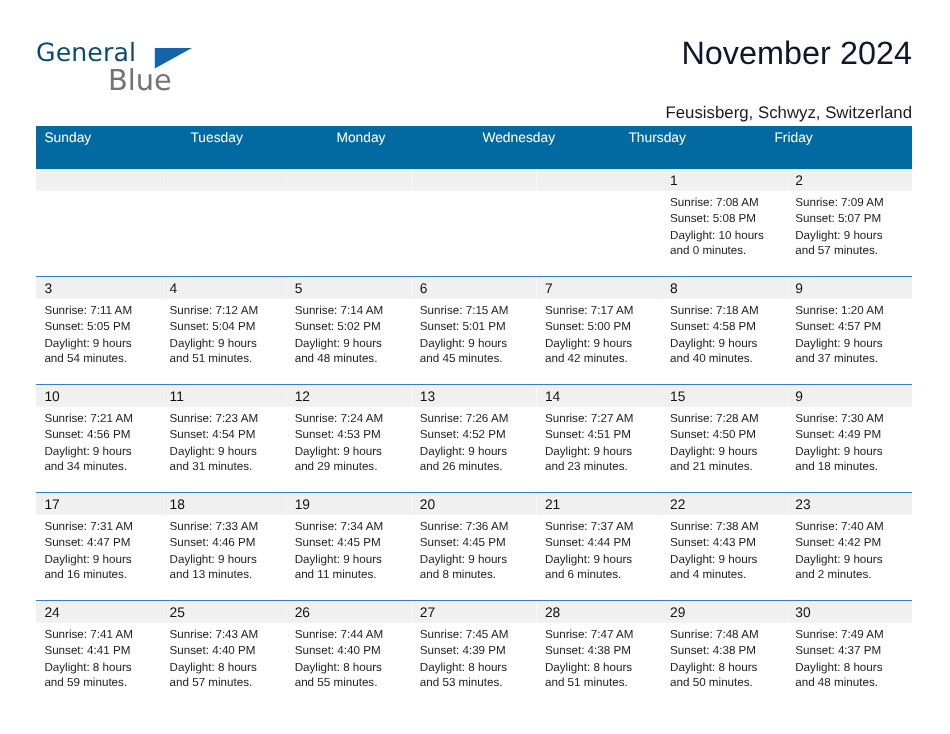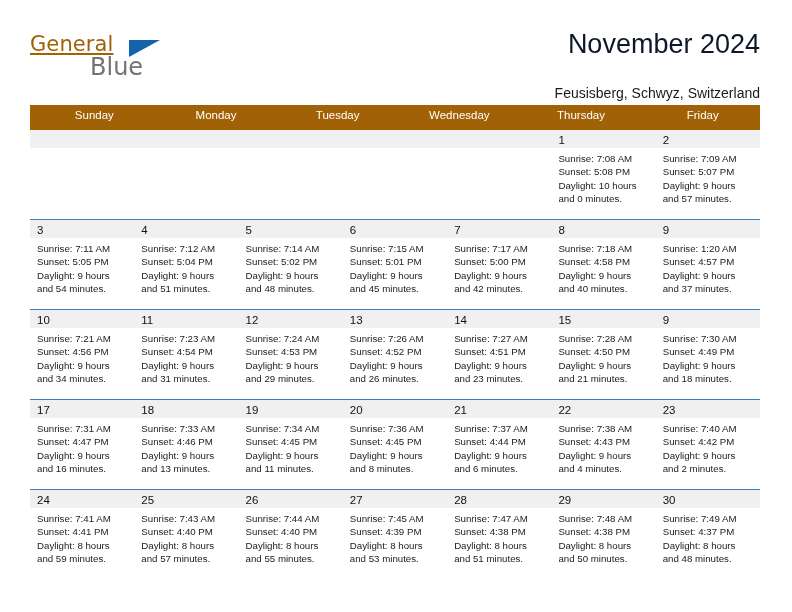--- a/index.html
+++ b/index.html
@@ -35,23 +35,22 @@
     top: 4px;
     width: 180px;
     height: 56px;
   }
   .brand-general {
     position: absolute;
     left: 0;
     top: 0;
     font-size: 21px;
     letter-spacing: 0.1px;
-    color: #a16207;
+    color: #0c4a6e;
     font-family: "DejaVu Sans", sans-serif;
-    text-decoration: underline;
   }
   .brand-blue {
     position: absolute;
     left: 60px;
     top: 21px;
     font-size: 24px;
     color: #737373;
     font-family: "DejaVu Sans", sans-serif;
   }
   .brand-tri {
@@ -86,23 +85,22 @@
 
   
   .calendar {
     position: absolute;
     left: 30px;
     top: 105px;
     width: 730px;
   }
   .weekdays {
     display: flex;
-    background: #a16207;
-    height: 25px;
-    text-align: center;
+    background: #0369a1;
+    height: 36px;
   }
   .weekday {
     flex: 1 1 0;
     color: #ffffff;
     font-size: 11.5px;
     line-height: 21px;
     padding-left: 7px;
     box-sizing: border-box;
     white-space: nowrap;
   }
@@ -159,22 +157,22 @@
     </div>
     <div class="title-block">
       <div class="cal-title">November 2024</div>
       <div class="cal-subtitle">Feusisberg, Schwyz, Switzerland</div>
     </div>
   </div>
 
   <div class="calendar">
     <div class="weekdays">
         <div class="weekday">Sunday</div>
+        <div class="weekday">Tuesday</div>
         <div class="weekday">Monday</div>
-        <div class="weekday">Tuesday</div>
         <div class="weekday">Wednesday</div>
         <div class="weekday">Thursday</div>
         <div class="weekday">Friday</div>
       </div>
     <div class="weeks">
         <div class="week first">
           <div class="daycell empty">
             <div class="daynum-band"><span class="daynum"></span></div>
             <div class="details"></div>
           </div>

